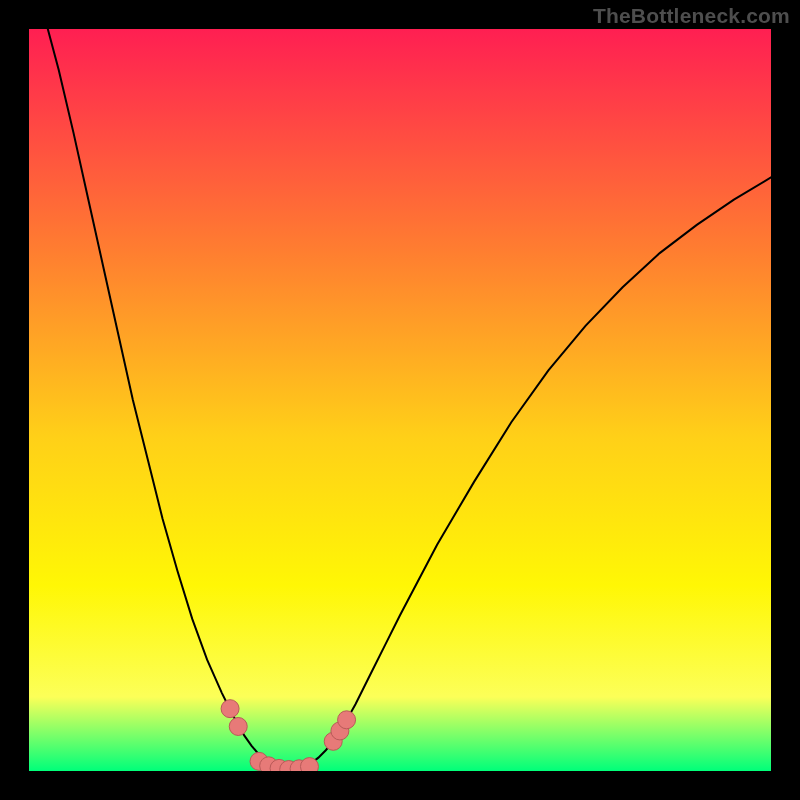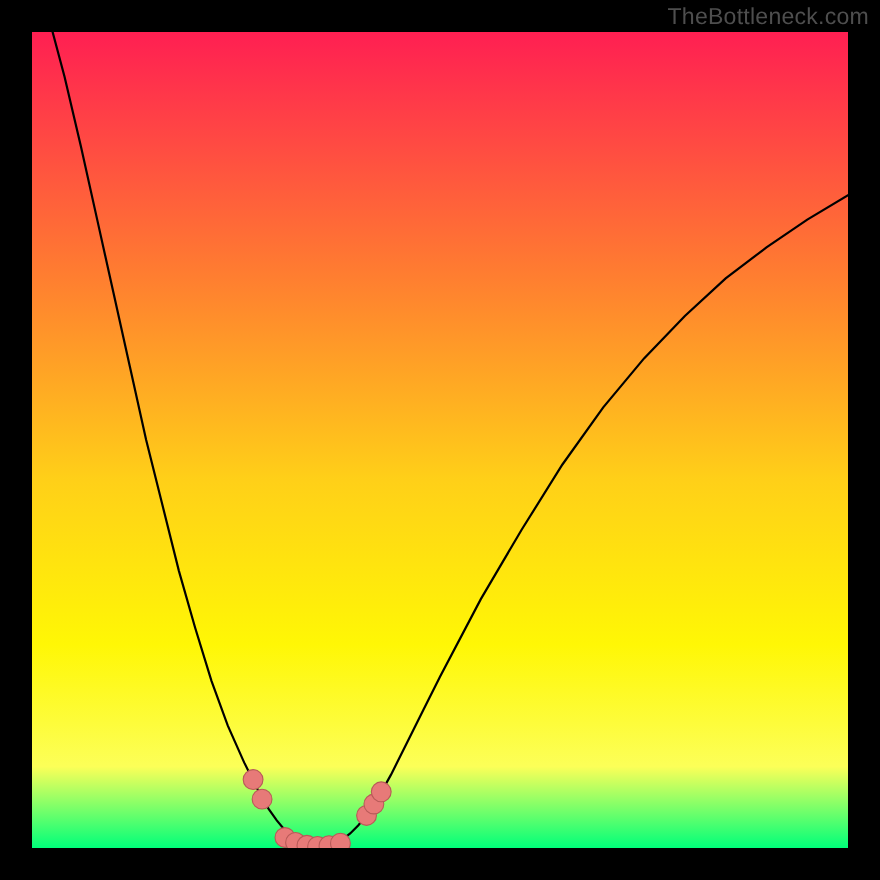--- a/index.html
+++ b/index.html
@@ -24,21 +24,21 @@
     width: 742px;
     height: 742px;
     overflow: hidden;
   }
   .watermark {
     position: absolute;
     top: 4px;
     right: 10px;
     color: #4e4e4e;
     font-size: 21px;
-    font-weight: 400;
+    font-weight: 700;
     letter-spacing: 0.2px;
     user-select: none;
   }
   svg { display: block; }
 </style>
 </head>
 <body>
 
 <div class="frame">
   <div class="plot">

